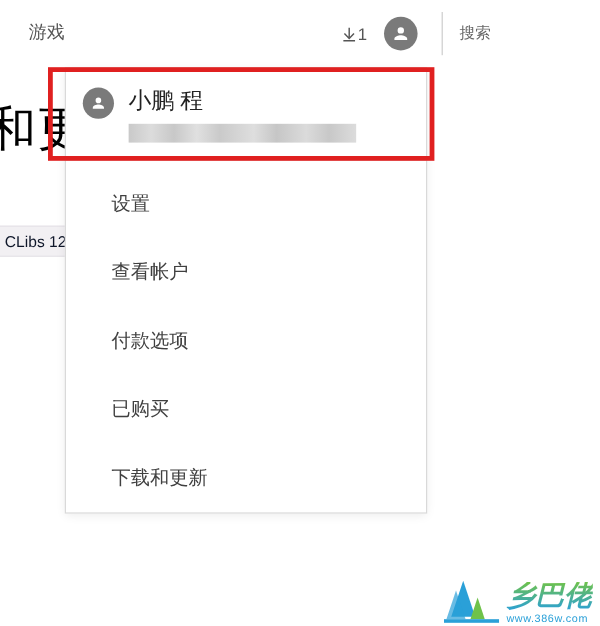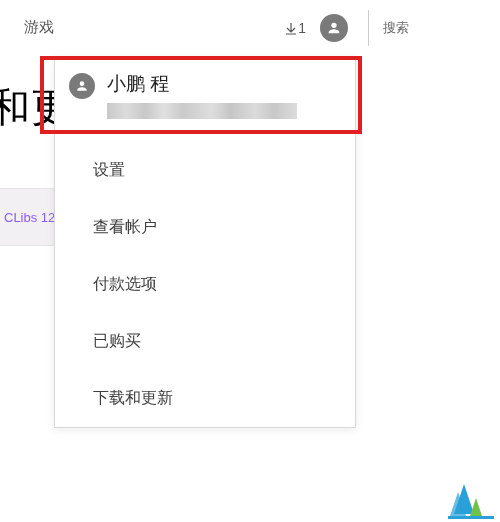--- a/index.html
+++ b/index.html
@@ -72,24 +72,24 @@
     font-size: 40px;
     color: #000;
     font-weight: 400;
     letter-spacing: 1px;
   }
   .bg-item {
     position: absolute;
     left: 0;
     top: 188px;
     width: 60px;
-    height: 58px;
+    height: 26px;
     background: #f2f0f3;
     font-size: 13px;
-    color: #8b5cf6;
+    color: #0f172a;
     display:flex;
     align-items:center;
     padding-left:4px;
     border-top:1px solid #e5e3e8;
     border-bottom:1px solid #e5e3e8;
   }
   .dropdown {
     position: absolute;
     left: 54px;
     top: 56px;
@@ -242,13 +242,17 @@
 
 <div class="watermark">
   <div class="wm-logo">
     <svg viewBox="0 0 46 44" width="46" height="44">
       <path d="M6 38 L16 8 L26 38 Z" fill="#2aa0d8"></path>
       <path d="M2 40 L10 16 L18 40 Z" fill="#2aa0d8" opacity="0.7"></path>
       <path d="M22 40 L28 22 L34 40 Z" fill="#6fc24a"></path>
       <rect x="0" y="40" width="46" height="3" fill="#2aa0d8"></rect>
     </svg>
   </div>
+  <div class="wm-text">
+    <div class="wm-main">乡巴佬</div>
+    <div class="wm-sub">www.386w.com</div>
+  </div>
 </div>
 
 </body></html>

